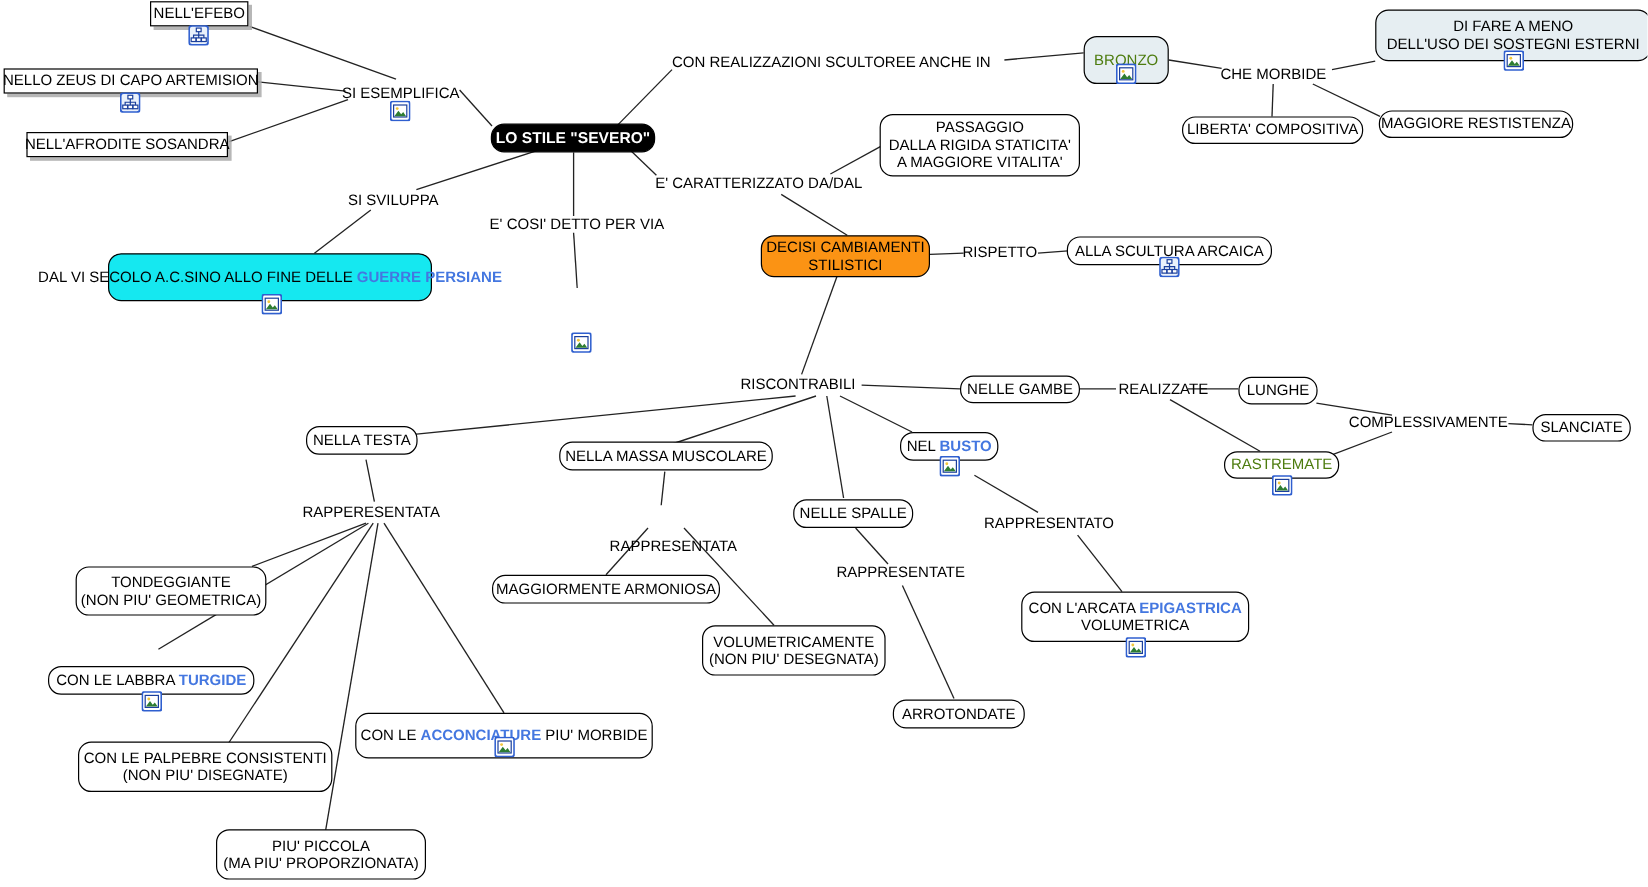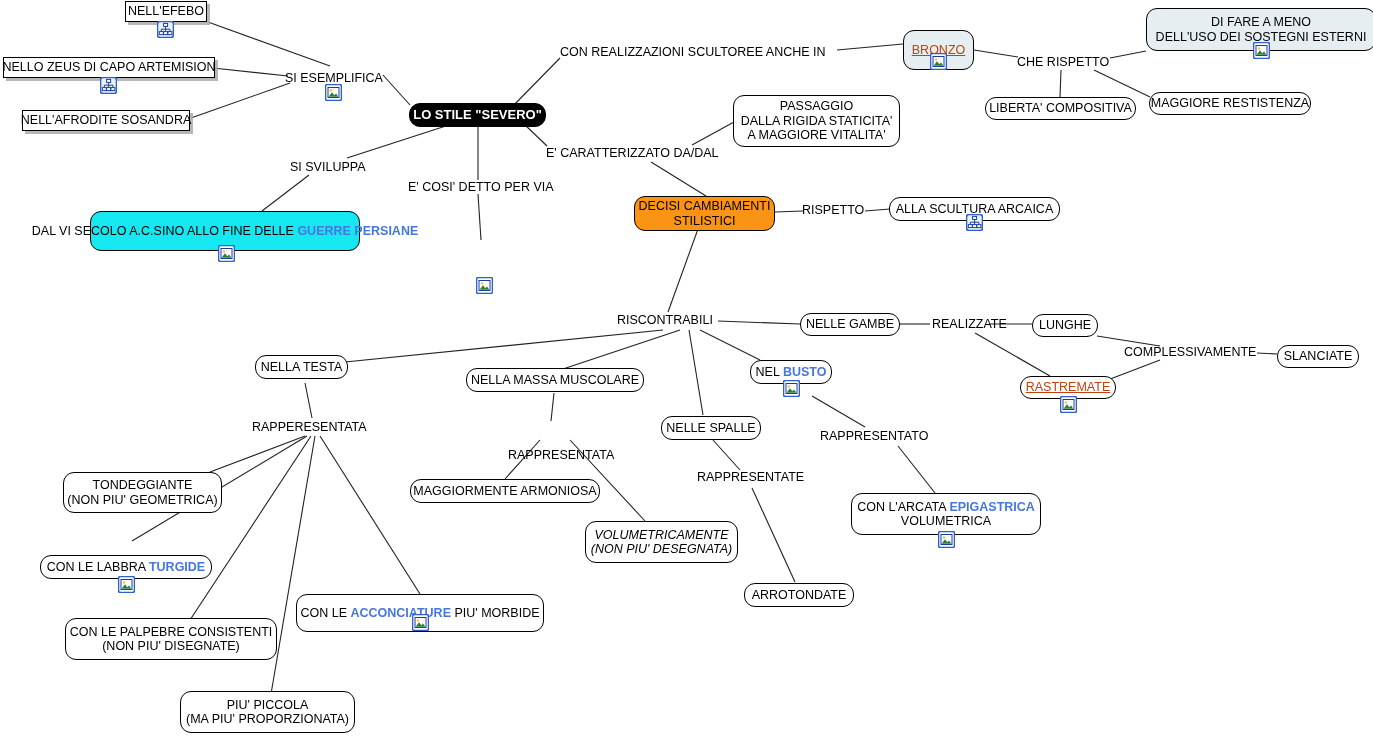--- a/index.html
+++ b/index.html
@@ -65,21 +65,21 @@
   
   .linklabel{
     position:absolute;
     font-size:12.5px;
     color:#000000;
     white-space:nowrap;
     background:transparent;
     z-index:6;
     line-height:14px;
   }
-  .hl{ color:#c2410c;text-decoration:underline; }
+  .hl{ color:#4d7c0f; }
   .hl-b{ color:#4477E0; font-weight:bold; }
 
   
   .icon-badge{
     position:absolute;
     width:17px; height:17px;
     z-index:7;
     display:block;
   }
   .icon-badge svg{ display:block; width:17px; height:17px; }
@@ -214,21 +214,21 @@
   <span class="icon-badge" style="left:930px; top:53px;">
     <svg viewBox="0 0 17 17">
         <rect x="0.5" y="0.5" width="16" height="16" rx="2" fill="#ffffff" stroke="#2F5FCF" stroke-width="1.6"></rect>
         <rect x="3" y="3.5" width="11" height="10" fill="#ffffff" stroke="#1b3f9c" stroke-width="1"></rect>
         <circle cx="6" cy="6.5" r="1.2" fill="#F2C63C"></circle>
         <path d="M3.6 12.8 L7 8.2 L9.3 11.3 L11 9.4 L13.4 12.8 Z" fill="#2E7D32"></path>
       </svg>
   </span>
 
   <div class="linklabel" style="left:1017px; top:55px;">
-    <span>CHE RISPETTO</span>
+    <span>CHE MORBIDE</span>
   </div>
 
   <div class="node bluegrey" style="left:1146px; top:8px; width:230px; height:43px; flex-direction:column; justify-content:center;">
     <span class="node-label">DI FARE A MENO</span>
     <span class="node-label">DELL'USO DEI SOSTEGNI ESTERNI</span>
   </div>
   <span class="icon-badge" style="left:1253px; top:42px;">
     <svg viewBox="0 0 17 17">
         <rect x="0.5" y="0.5" width="16" height="16" rx="2" fill="#ffffff" stroke="#2F5FCF" stroke-width="1.6"></rect>
         <rect x="3" y="3.5" width="11" height="10" fill="#ffffff" stroke="#1b3f9c" stroke-width="1"></rect>
@@ -425,21 +425,21 @@
   </div>
 
   <div class="linklabel" style="left:508px; top:423px;margin-top:25px;">
     <span>RAPPRESENTATA</span>
   </div>
 
   <div class="node rounded" style="left:410px; top:479px; width:190px; height:24px;">
     <span class="node-label">MAGGIORMENTE ARMONIOSA</span>
   </div>
 
-  <div class="node rounded" style="left:585px; top:521px; width:153px; height:42px; flex-direction:column; justify-content:center;font-style:italic;">
+  <div class="node rounded" style="left:585px; top:521px; width:153px; height:42px; flex-direction:column; justify-content:center;">
     <span class="node-label">VOLUMETRICAMENTE</span>
     <span class="node-label">(NON PIU' DESEGNATA)</span>
   </div>
 
   <div class="node rounded" style="left:661px; top:416px; width:100px; height:24px;">
     <span class="node-label">NELLE SPALLE</span>
   </div>
 
   <div class="linklabel" style="left:697px; top:470px;">
     <span>RAPPRESENTATE</span>

